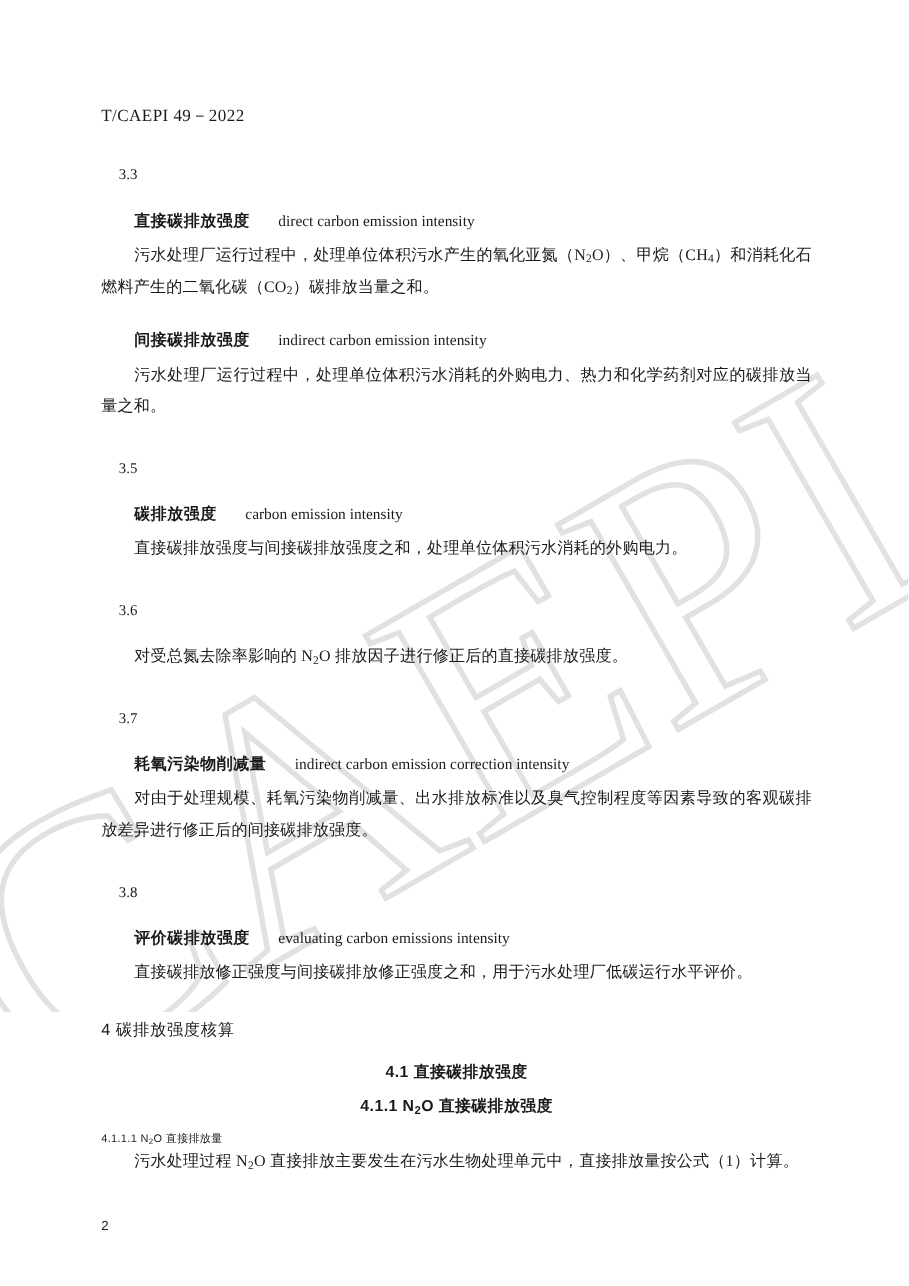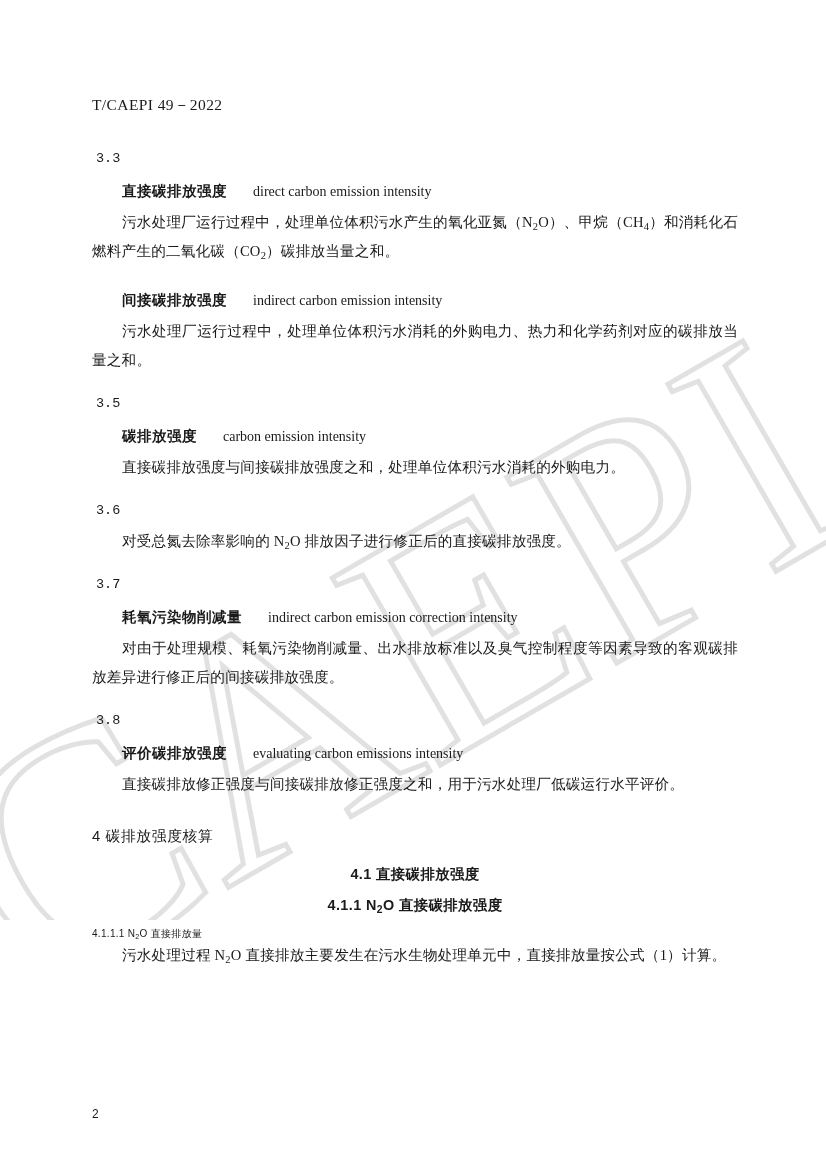--- a/index.html
+++ b/index.html
@@ -39,23 +39,23 @@
     padding: 95px 88px 0 92px;
   }
   .doc-code {
     font-family: "Liberation Serif", serif;
     font-size: 15.5px;
     letter-spacing: 0.4px;
     margin: 0 0 32px 0;
     font-weight: 400;
   }
   .clause-num {
-    font-family: Liberation Mono, monospace;
+    font-family: Liberation Serif, serif;
     font-size: 13.5px;
-    margin: 4px;
+    margin: 16px;
     padding: 0;
     line-height: 1.7;
     color: #1a1a1a;
   }
   .term-line {
     margin: 6px 0 2px 0;
     padding-left: 30px;
     line-height: 1.8;
   }
   .term-cn {

